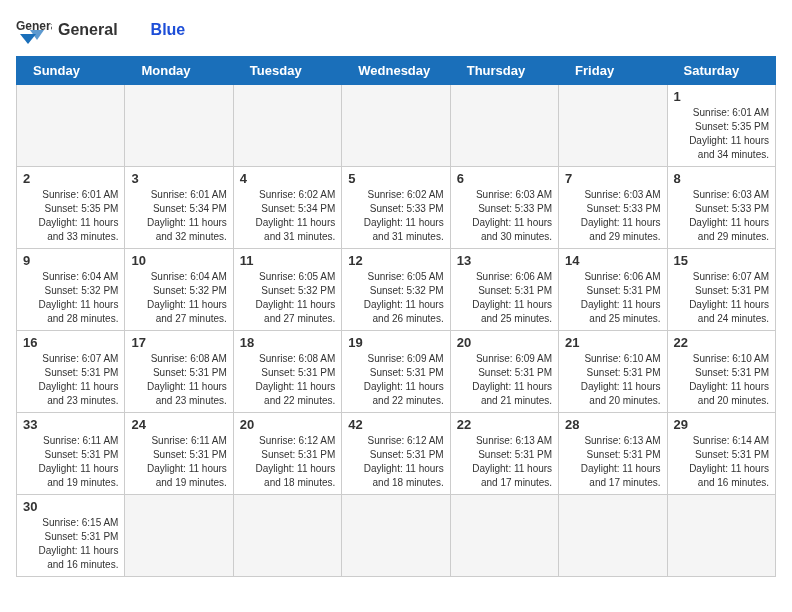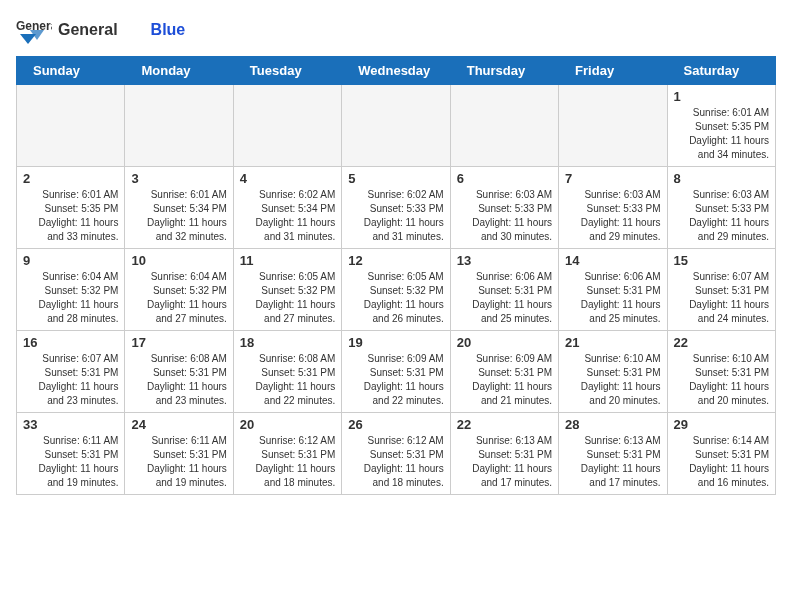--- a/index.html
+++ b/index.html
@@ -301,21 +301,21 @@
 and 19 minutes.</div>
         </td>
         <td>
           <span class="day-number">20</span>
           <div class="day-info" style="white-space: pre-line;">Sunrise: 6:12 AM
 Sunset: 5:31 PM
 Daylight: 11 hours
 and 18 minutes.</div>
         </td>
         <td>
-          <span class="day-number">26</span>
+          <span class="day-number">42</span>
           <div class="day-info" style="white-space: pre-line;">Sunrise: 6:12 AM
 Sunset: 5:31 PM
 Daylight: 11 hours
 and 18 minutes.</div>
         </td>
         <td>
           <span class="day-number">22</span>
           <div class="day-info" style="white-space: pre-line;">Sunrise: 6:13 AM
 Sunset: 5:31 PM
 Daylight: 11 hours
@@ -328,15 +328,30 @@
 Daylight: 11 hours
 and 17 minutes.</div>
         </td>
         <td>
           <span class="day-number">29</span>
           <div class="day-info" style="white-space: pre-line;">Sunrise: 6:14 AM
 Sunset: 5:31 PM
 Daylight: 11 hours
 and 16 minutes.</div>
         </td>
+      </tr>
+      <tr class="last-row">
+        <td class="has-data">
+          <span class="day-number">30</span>
+          <div class="day-info" style="white-space: pre-line;">Sunrise: 6:15 AM
+Sunset: 5:31 PM
+Daylight: 11 hours
+and 16 minutes.</div>
+        </td>
+        <td class="empty"></td>
+        <td class="empty"></td>
+        <td class="empty"></td>
+        <td class="empty"></td>
+        <td class="empty"></td>
+        <td class="empty"></td>
       </tr>
     </tbody>
 </table>
 
 </body></html>

